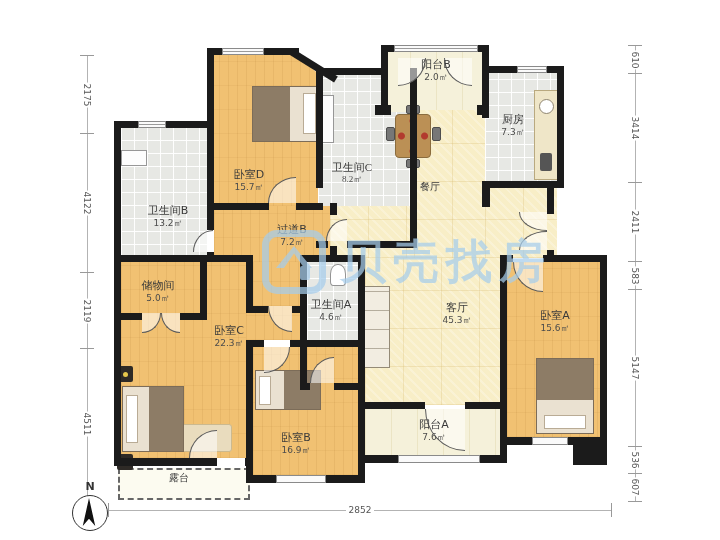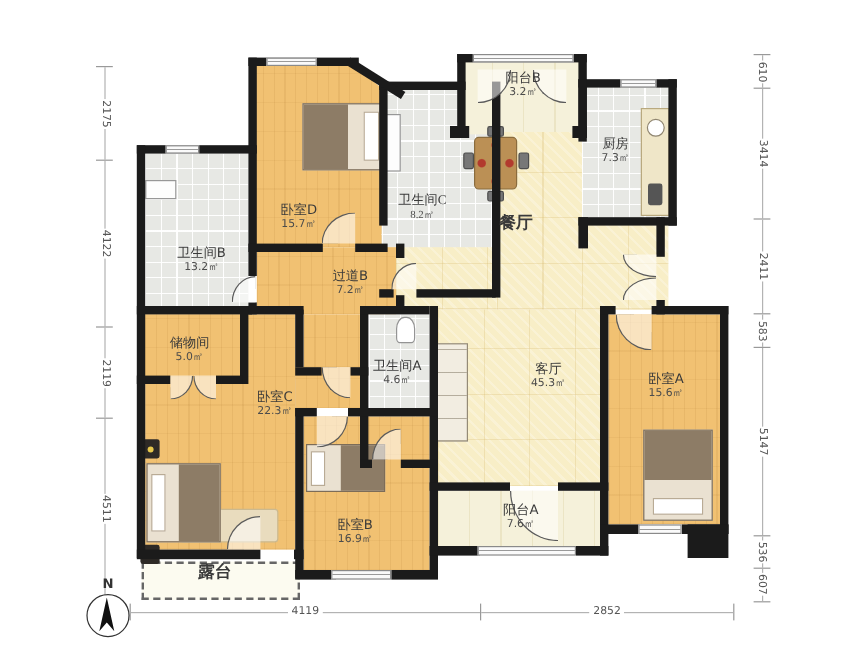--- a/index.html
+++ b/index.html
@@ -70,21 +70,21 @@
   .f-counter::after{content:"";position:absolute;left:5px;bottom:8px;width:12px;height:18px;background:#555;border-radius:2px;}
   .f-nightstand{background:#2e2a26;border-radius:2px;}
   .f-nightstand::before{content:"";position:absolute;left:50%;top:50%;width:5px;height:5px;margin:-2.5px;border-radius:50%;background:#e7c84c;}
   .f-shelf{background:#fdfdfd;border:1px solid #979797;}
   .f-toilet{background:#fff;border:1px solid #949494;border-radius:45% 45% 20% 20%;}
   
   .room-label{position:absolute;z-index:6;transform:translate(-50%,-50%);
     text-align:center;color:#3a3a3a;white-space:nowrap;line-height:1.3;}
   .room-label .nm{font-size:11px;}
   .room-label .ar{font-size:9px;color:#4c4c4c;}
-  .room-label.small .nm{font-size:14px;font-weight:bold;}
+  .room-label.small .nm{font-size:10px;}
   
   .ruler{position:absolute;display:flex;z-index:2;}
   .ruler.h{height:14px;}
   .ruler.v{width:14px;flex-direction:column;}
   .seg{position:relative;display:flex;align-items:center;justify-content:center;overflow:visible;}
   .ruler.h .seg{border-left:1px solid #999;}
   .ruler.h .seg:last-child{border-right:1px solid #999;}
   .ruler.v .seg{border-top:1px solid #999;}
   .ruler.v .seg:last-child{border-bottom:1px solid #999;}
   .ruler.h .seg::before{content:"";position:absolute;left:0;right:0;top:50%;border-top:1px solid #b3b3b3;}
@@ -102,40 +102,44 @@
   #compass{position:absolute;left:68px;top:480px;width:44px;height:58px;z-index:6;text-align:center;}
   #compass .n{font-size:11px;font-weight:700;color:#333;}
   #compass .dial{position:relative;width:34px;height:34px;margin:2px auto 0;border:1.5px solid #333;border-radius:50%;background:#fff;}
   #compass .needle{position:absolute;left:4px;top:2px;width:24px;height:28px;background:#111;
     clip-path:polygon(50% 0, 76% 100%, 50% 74%, 24% 100%);}
 </style>
 </head>
 <body>
 
 <div id="plan">
+  <div id="watermark">
+    <div id="wm-logo"></div>
+    <div id="wm-text">贝壳找房</div>
+  </div>
   <div id="compass">
     <div class="n">N</div>
     <div class="dial">
       <div class="needle"></div>
     </div>
   </div>
 <div class="floor wood" style="left: 210px; top: 50px; width: 110px; height: 156px; position: absolute; clip-path: polygon(0px 0px, 72% 0px, 100% 16%, 100% 100%, 0px 100%);"></div>
     <div class="room-label" style="left: 249px; top: 181px;">
       <div class="nm">卧室D</div>
       <div class="ar">15.7㎡</div>
     </div>
     <div class="floor tile" style="left: 318px; top: 70px; width: 96px; height: 178px; position: absolute;"></div>
     <div class="room-label" style="left: 352px; top: 173px; font-family: Liberation Serif, serif;">
       <div class="nm">卫生间C</div>
       <div class="ar">8.2㎡</div>
     </div>
     <div class="floor pale" style="left: 384px; top: 48px; width: 102px; height: 64px; position: absolute;"></div>
     <div class="room-label" style="left: 436px; top: 71px; text-align: center;">
       <div class="nm">阳台B</div>
-      <div class="ar">3.2㎡</div>
+      <div class="ar">2.0㎡</div>
     </div>
     <div class="floor tile" style="left: 485px; top: 68px; width: 76px; height: 116px; position: absolute;"></div>
     <div class="room-label" style="left: 513px; top: 126px;">
       <div class="nm">厨房</div>
       <div class="ar">7.3㎡</div>
     </div>
     <div class="floor cream" style="left: 414px; top: 110px; width: 71px; height: 148px; position: absolute;"></div>
     <div class="floor cream" style="left: 485px; top: 184px; width: 72px; height: 74px; position: absolute;"></div>
     <div class="floor cream" style="left: 330px; top: 206px; width: 84px; height: 52px; position: absolute;"></div>
     <div class="room-label small" style="left: 430px; top: 186px;">
@@ -283,23 +287,20 @@
     <div class="furn f-chair" style="left: 406px; top: 159px; width: 14px; height: 9px; position: absolute;"></div>
     <div class="furn f-chair" style="left: 386px; top: 127px; width: 9px; height: 14px; position: absolute;"></div>
     <div class="furn f-chair" style="left: 432px; top: 127px; width: 9px; height: 14px; position: absolute;"></div>
     <div class="furn f-counter" style="left: 534px; top: 90px; width: 24px; height: 90px; position: absolute;"></div>
     <div class="furn f-nightstand" style="left: 117px; top: 366px; width: 16px; height: 16px; position: absolute;"></div>
     <div class="furn f-nightstand" style="left: 117px; top: 454px; width: 16px; height: 16px; position: absolute;"></div>
     <div class="furn f-shelf" style="left: 121px; top: 150px; width: 26px; height: 16px; position: absolute;"></div>
     <div class="furn f-shelf" style="left: 319px; top: 95px; width: 15px; height: 48px; position: absolute;"></div>
     <div class="furn f-toilet" style="left: 330px; top: 264px; width: 16px; height: 22px; position: absolute;"></div>
     <div class="ruler h" style="left: 108px; top: 503px; width: 504px;">
-      <div class="seg" style="flex-grow: 4119;">
-        <span class="lbl">4119</span>
-      </div>
       <div class="seg" style="flex-grow: 2852;">
         <span class="lbl">2852</span>
       </div>
     </div>
     <div class="ruler v" style="left: 80px; top: 55px; height: 445px;">
       <div class="seg" style="flex-grow: 2175;">
         <span class="lbl">2175</span>
       </div>
       <div class="seg" style="flex-grow: 4122;">
         <span class="lbl">4122</span>

